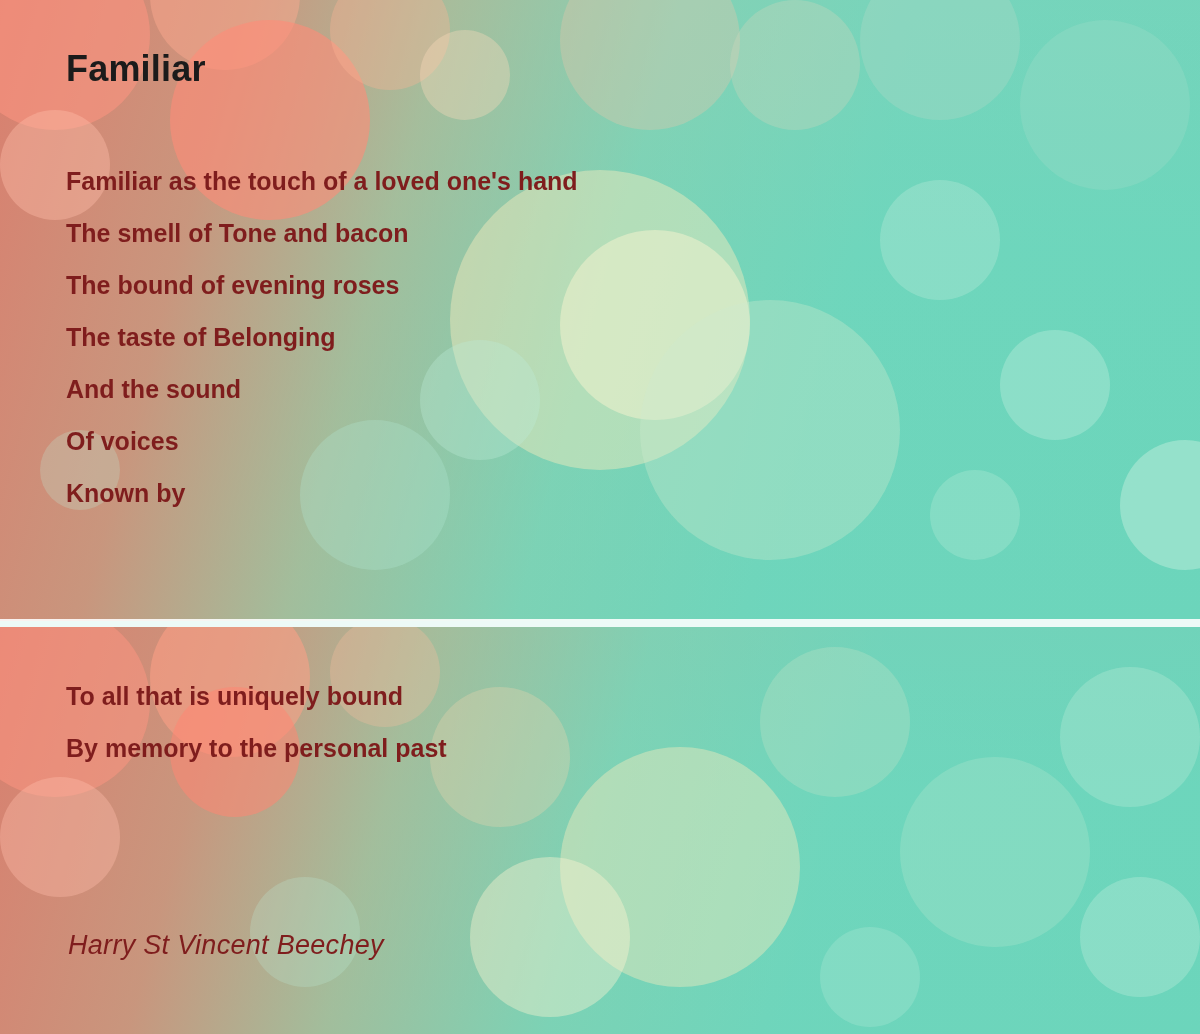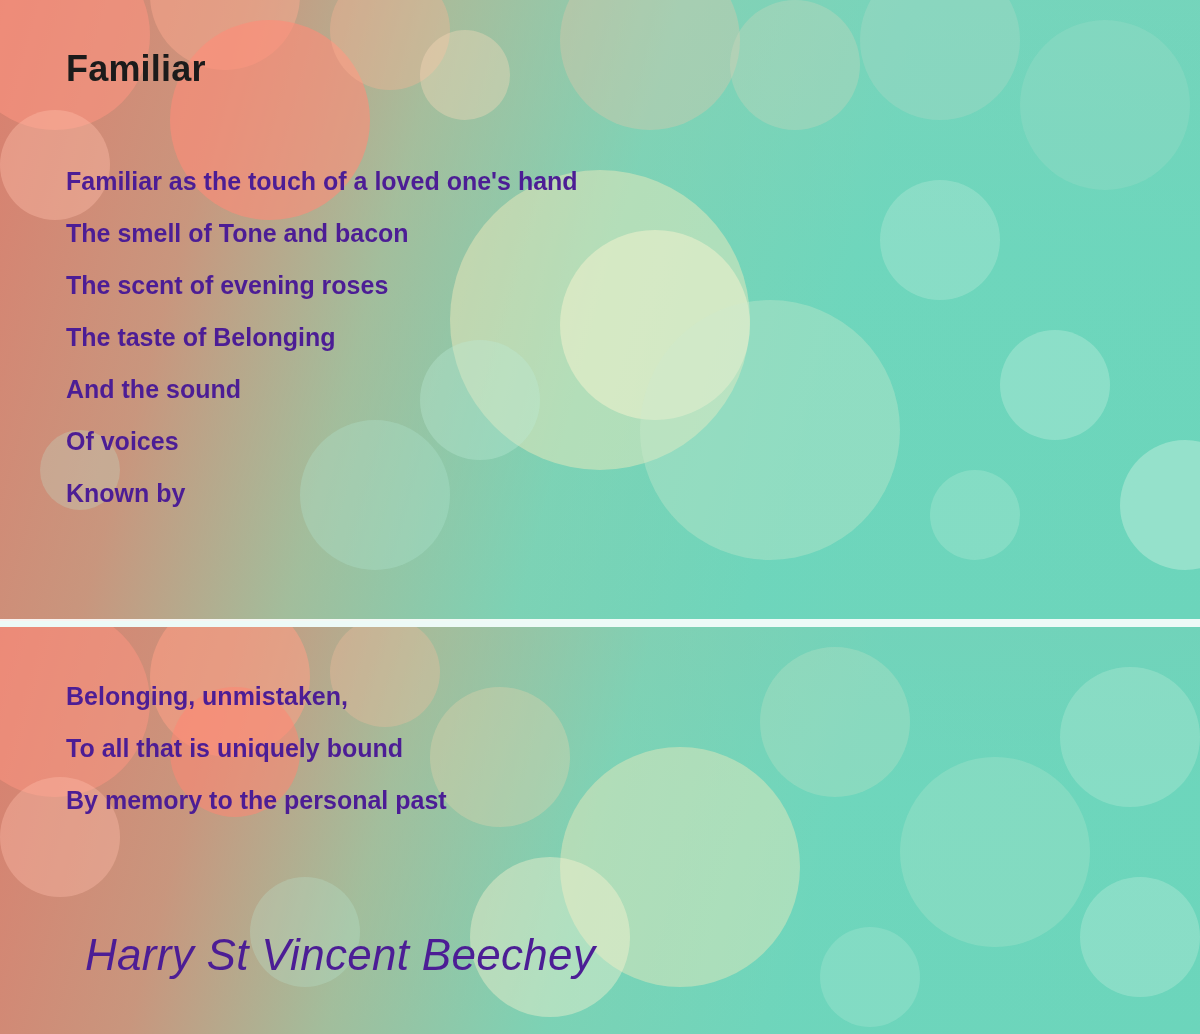--- a/index.html
+++ b/index.html
@@ -83,39 +83,38 @@
   }
   .poem-body {
     position: absolute;
     left: 66px;
     top: 155px;
     width: 1060px;
   }
   .poem-line {
     font-size: 25px;
     font-weight: bold;
-    color: #4c1d95;
+    color: #7f1d1d;
     line-height: 52px;
     white-space: pre;
   }
   .poem-body-2 {
     position: absolute;
     left: 66px;
     top: 670px;
     width: 1060px;
   }
   .poem-author {
     position: absolute;
     left: 68px;
     top: 930px;
-    font-size: 44px;
+    font-size: 27px;
     font-style: italic;
-    color: #4c1d95;
+    color: #7f1d1d;
     letter-spacing: 0.3px;
-    margin-left: 17px;
   }
 </style>
 </head>
 <body>
 
 <div class="poem-page">
 
   <div class="panel panel-top">
     <div class="bokeh" style="left:-40px; top:-60px; width:190px; height:190px; background:rgba(255,150,130,0.55);"></div>
     <div class="bokeh" style="left:150px; top:-80px; width:150px; height:150px; background:rgba(255,170,145,0.45);"></div>
@@ -156,28 +155,27 @@
     <div class="bokeh" style="left:1080px; top:250px; width:120px; height:120px; background:rgba(205,242,226,0.30);"></div>
     <div class="bokeh" style="left:250px; top:250px; width:110px; height:110px; background:rgba(190,236,216,0.26);"></div>
     <div class="bokeh" style="left:820px; top:300px; width:100px; height:100px; background:rgba(195,240,220,0.24);"></div>
   </div>
 
   <div class="poem-title">Familiar</div>
 
   <div class="poem-body">
     <div class="poem-line">Familiar as the touch of a loved one's hand</div>
     <div class="poem-line">The smell of Tone and bacon</div>
-    <div class="poem-line">The scent of evening roses</div>
+    <div class="poem-line">The bound of evening roses</div>
     <div class="poem-line">The taste of Belonging</div>
     <div class="poem-line">And the sound</div>
     <div class="poem-line">Of voices</div>
     <div class="poem-line">Known by</div>
   </div>
 
   <div class="poem-body-2">
-    <div class="poem-line">Belonging, unmistaken,</div>
     <div class="poem-line">To all that is uniquely bound</div>
     <div class="poem-line">By memory to the personal past</div>
   </div>
 
   <div class="poem-author">Harry St Vincent Beechey</div>
 
 </div>
 
 </body></html>

